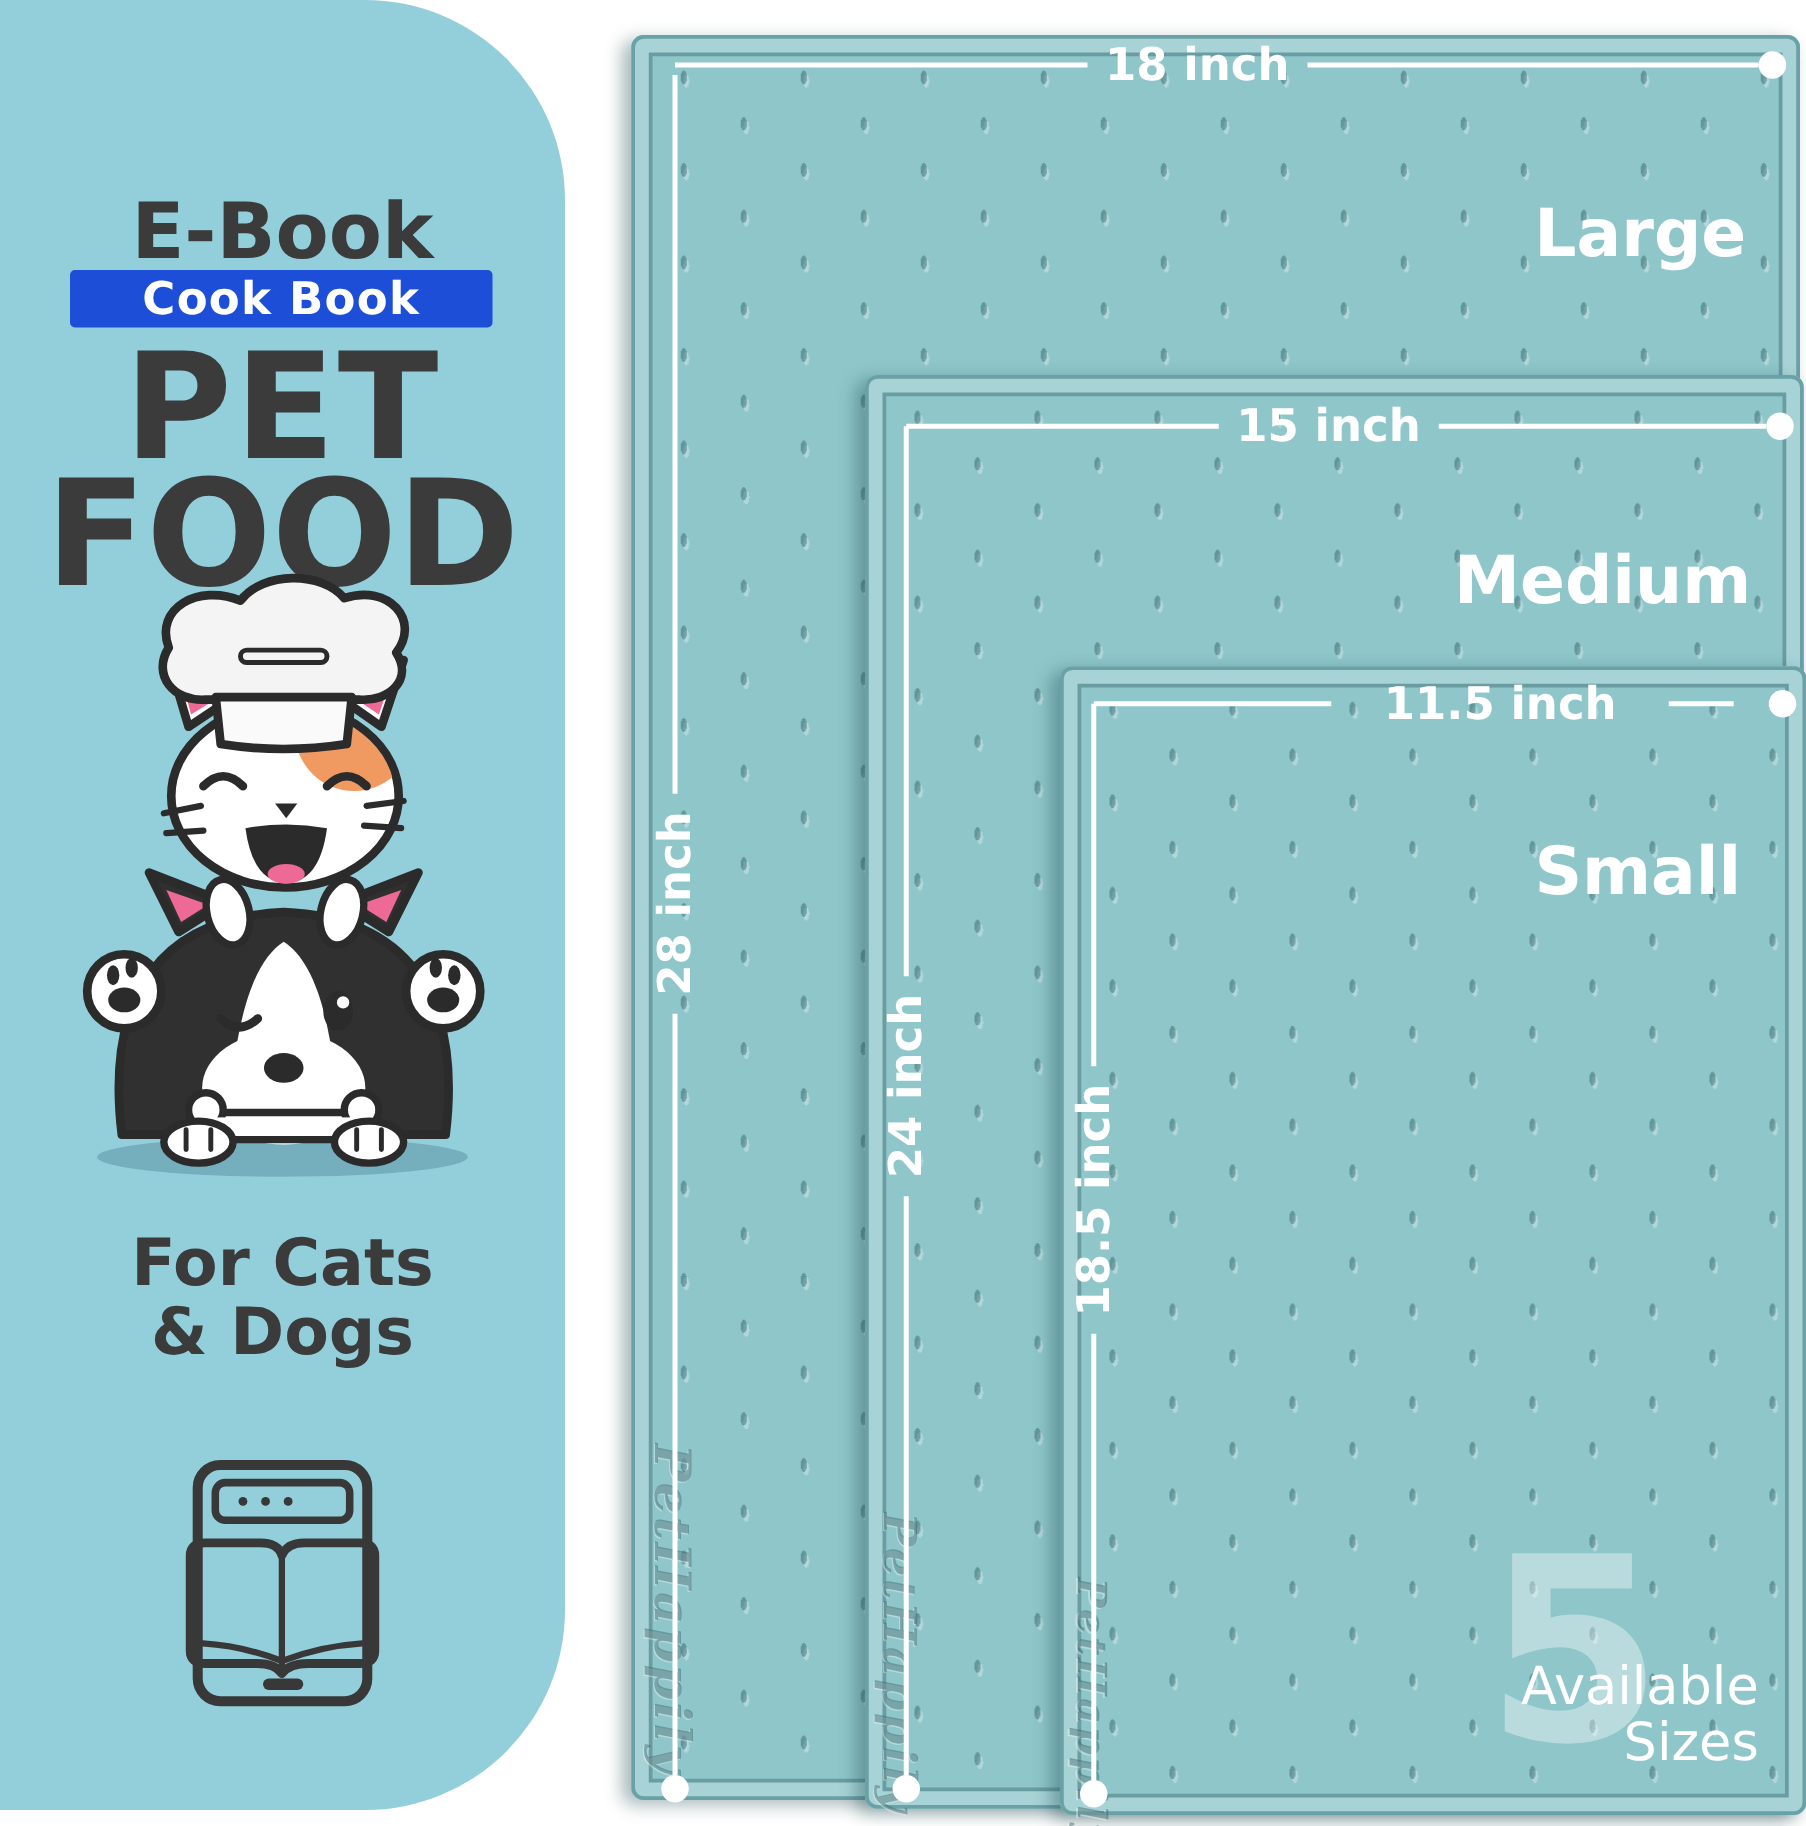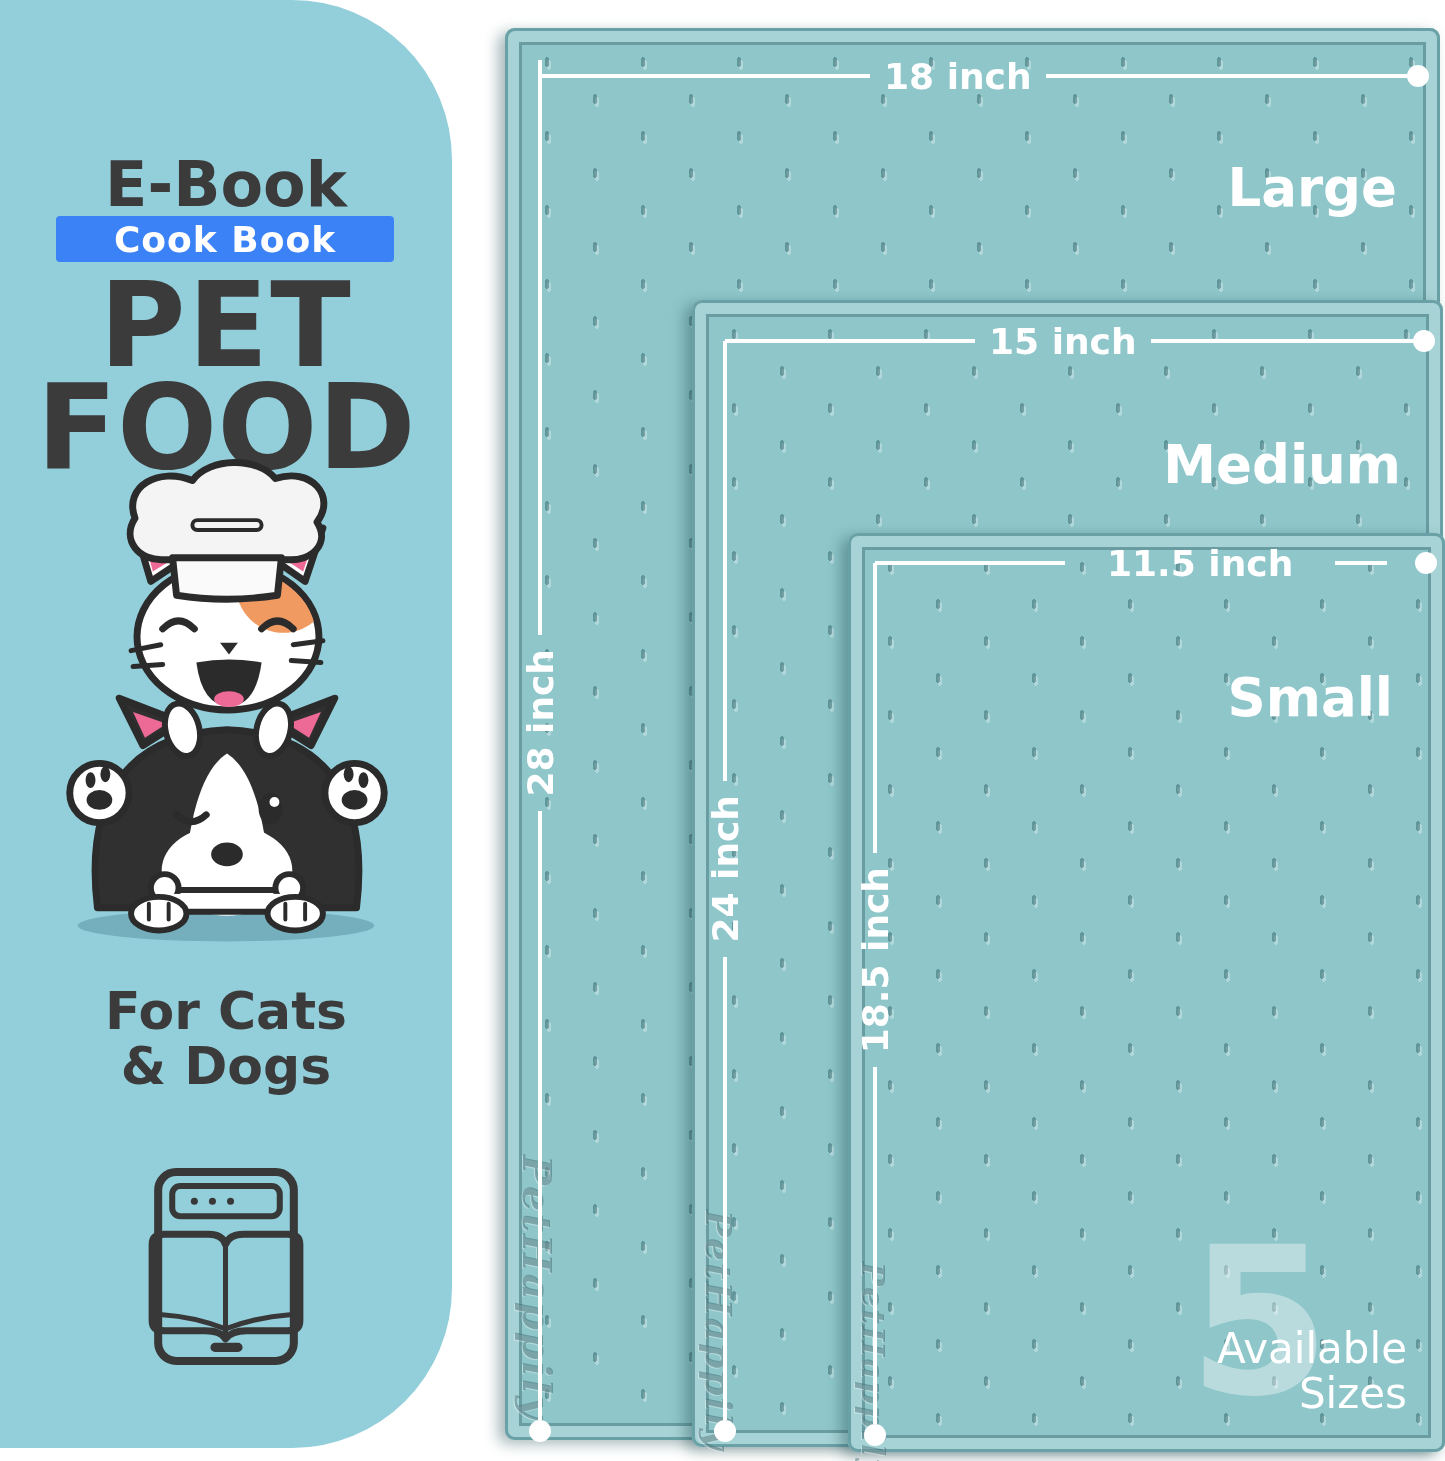--- a/index.html
+++ b/index.html
@@ -11,21 +11,21 @@
   
   .panel {
     position:absolute; left:0; top:0; width:452px; height:1448px;
     background:#93cfdb; border-radius:0 160px 160px 0;
   }
   .panel .txt { position:absolute; width:100%; text-align:center; color:#3b3b3c; font-weight:bold; }
   .t-with  { top:84px;  font-size:62px; }
   .t-ebook { top:148px; font-size:62px; }
   .badge {
     position:absolute; left:56px; top:216px; width:338px; height:46px;
-    background:#3b82f6; border-radius:4px; display:flex; align-items:center; justify-content:center;
+    background:#1d4ed8; border-radius:4px; display:flex; align-items:center; justify-content:center;
   }
   .badge span { color:#ffffff; font-size:36px; font-weight:bold; letter-spacing:1px; }
   .t-pet  { top:266px; font-size:118px; line-height:1; letter-spacing:2px; }
   .t-food { top:368px; font-size:118px; line-height:1; letter-spacing:0px; }
   .aud { position:absolute; top:984px; width:100%; text-align:center; color:#3b3b3c; font-weight:bold; font-size:52px; line-height:1.05; }
   .illus { position:absolute; top:458px; left:50%; transform:translateX(-50%); width:356px; height:500px; }
   .ebook-icon { position:absolute; top:1164px; left:50%; transform:translateX(-50%); width:176px; height:206px; }
 
   
   .mat {
@@ -63,21 +63,21 @@
   
   .dim-h { position:absolute; z-index:5; display:flex; align-items:center; height:44px; }
   .dim-v { position:absolute; z-index:5; display:flex; flex-direction:column; align-items:center; width:44px; }
   .seg  { height:4px; background:#ffffff; flex:none; }
   .seg.grow  { flex:1; }
   .vseg { width:4px; background:#ffffff; flex:none; }
   .vseg.grow { flex:1; }
   .dim-text { color:#ffffff; font-size:36px; font-weight:bold; margin:0 14px; white-space:nowrap; flex:none; }
   .dim-v .dim-text { margin:14px 0; writing-mode:vertical-rl; transform:rotate(180deg); }
   .dot { width:22px; height:22px; border-radius:50%; background:#ffffff; flex:none; }
-  .dim-h-large  { left:540px; top:54px;  width:889px;justify-content:flex-end; }
+  .dim-h-large  { left:540px; top:30px;  width:889px;justify-content:flex-end; }
   .dim-h-medium { left:725px; top:319px; width:710px; }
   .dim-h-small  { left:875px; top:541px; width:562px;gap:28px; }
   .dim-v-large  { left:518px; top:60px;  height:1382px; }
   .dim-v-medium { left:703px; top:341px; height:1101px; }
   .dim-v-small  { left:853px; top:563px; height:883px; }
 
   .size-label { position:absolute; z-index:5; color:#ffffff; font-size:53px; font-weight:bold; text-align:right;margin-top:23px; }
   .lbl-large  { right:48px; top:134px; }
   .lbl-medium { right:44px; top:411px; }
   .lbl-small  { right:52px; top:644px; }

